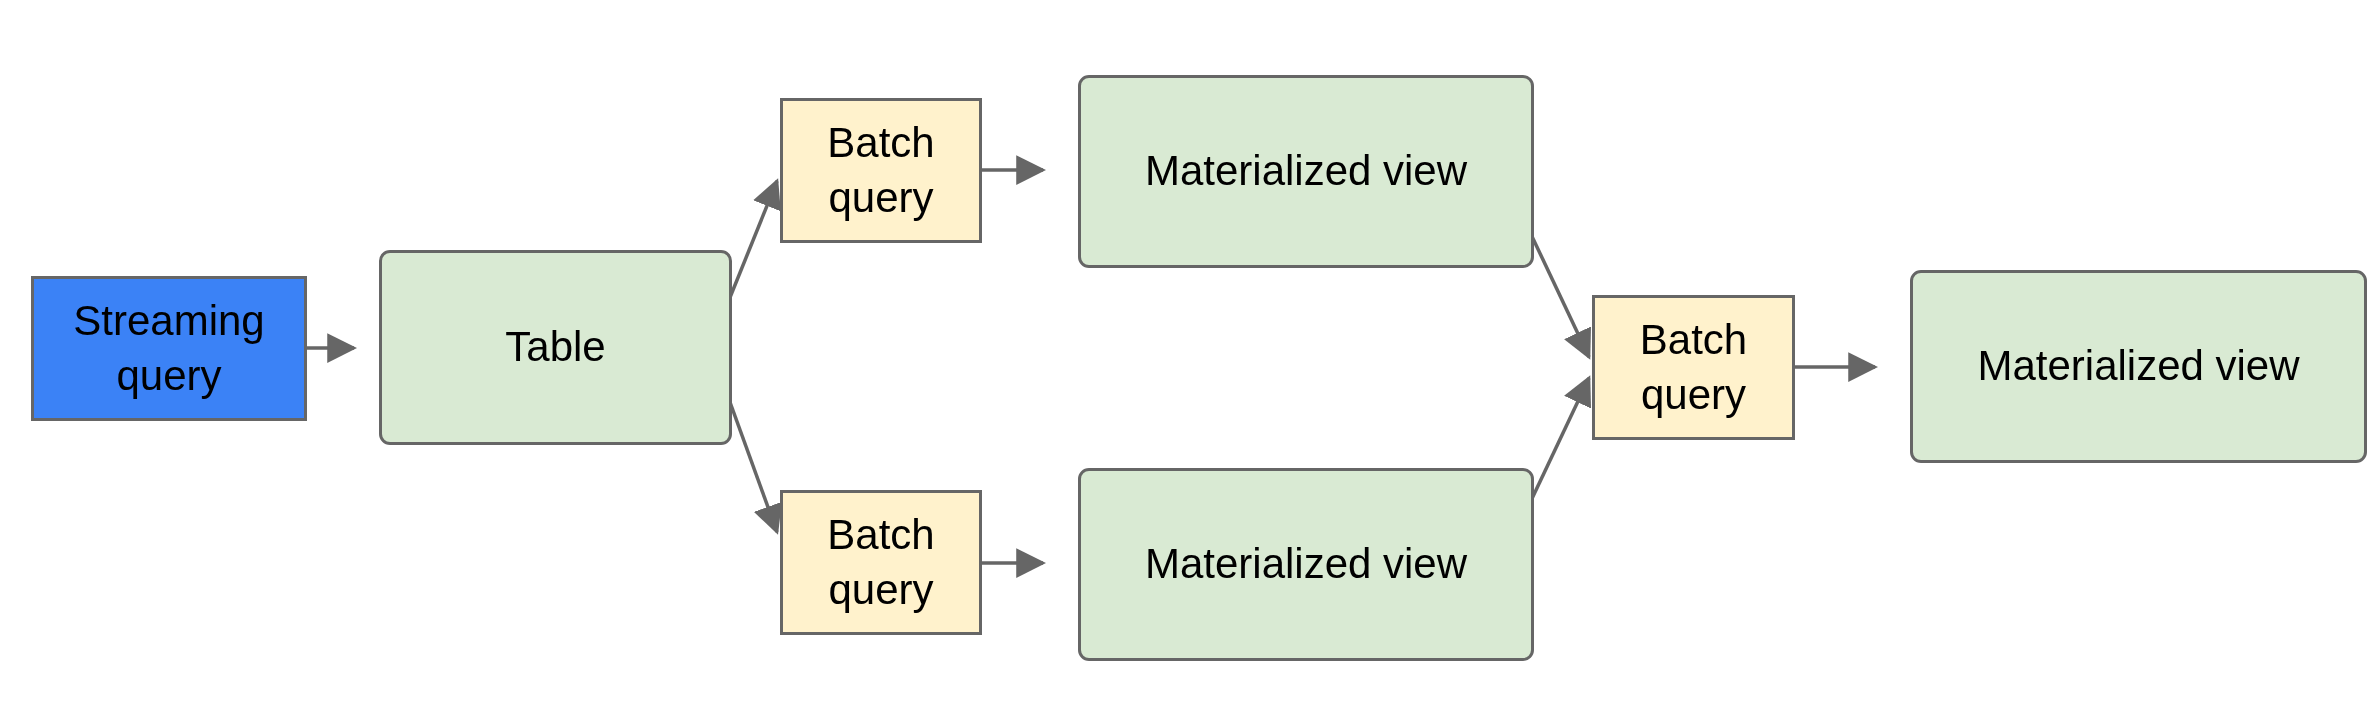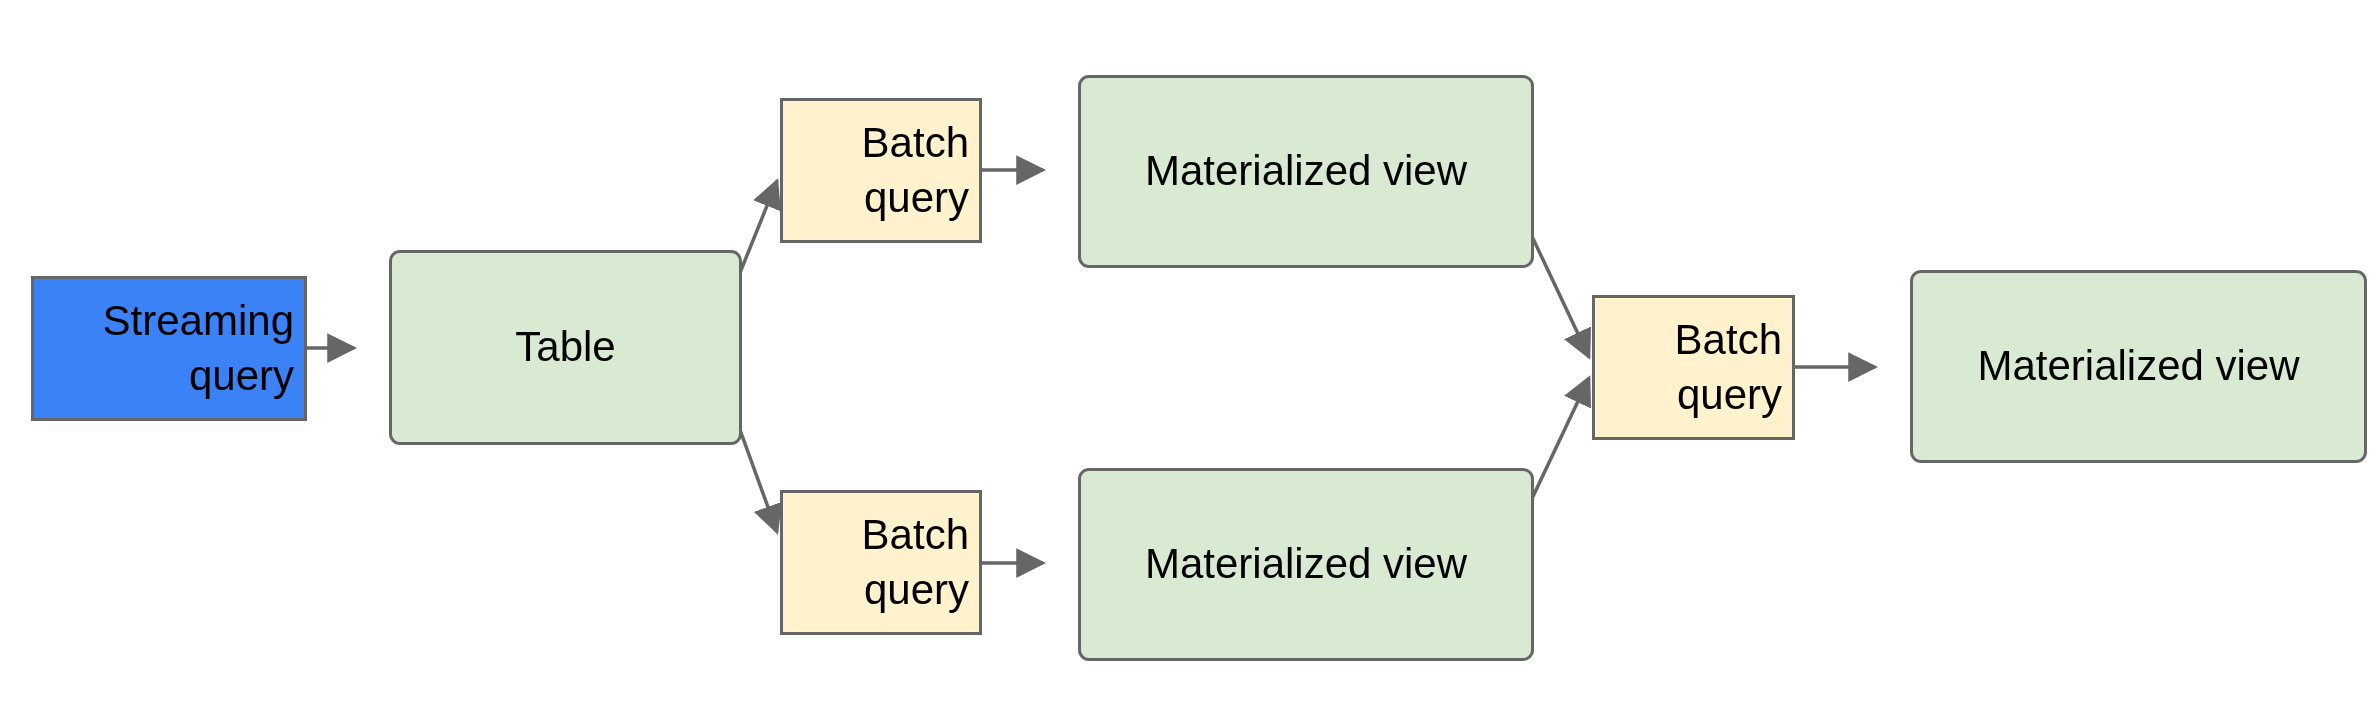--- a/index.html
+++ b/index.html
@@ -31,21 +31,21 @@
     justify-content: center;
     text-align: center;
     font-size: 42px;
     line-height: 1.3;
     color: #000000;
     border: 3px solid #666666;
     padding: 4px 10px;
   }
   .node.rect { border-radius: 0; }
   .node.rounded { border-radius: 11px; margin-left: 32px; }
-  .node.yellow { background: #fff2cc; text-align: right; }
+  .node.yellow { background: #fff2cc; }
   .node.green { background: #d9ead3; }
   .node .label { display: block; }
 </style>
 </head>
 <body>
 
 <div id="canvas" style="background: rgb(255, 255, 255);">
     <svg id="edge-layer" viewBox="0 0 2370 720">
       <defs>
         <marker id="arrowhead" viewBox="0 0 10 10" refX="9" refY="5" markerWidth="8.5" markerHeight="8.5" orient="auto-start-reverse">
@@ -57,21 +57,21 @@
       <line x1="710" y1="347" x2="777" y2="532" stroke="#666666" stroke-width="3.5" marker-end="url(#arrowhead)"></line>
       <line x1="982" y1="170" x2="1043" y2="170" stroke="#666666" stroke-width="3.5" marker-end="url(#arrowhead)"></line>
       <line x1="982" y1="563" x2="1043" y2="563" stroke="#666666" stroke-width="3.5" marker-end="url(#arrowhead)"></line>
       <line x1="1502" y1="173" x2="1589" y2="357" stroke="#666666" stroke-width="3.5" marker-end="url(#arrowhead)"></line>
       <line x1="1502" y1="562" x2="1589" y2="378" stroke="#666666" stroke-width="3.5" marker-end="url(#arrowhead)"></line>
       <line x1="1795" y1="367" x2="1875" y2="367" stroke="#666666" stroke-width="3.5" marker-end="url(#arrowhead)"></line>
     </svg>
     <div class="node rect yellow" style="left: 31px; top: 276px; width: 276px; height: 145px; border-color: rgb(102, 102, 102); color: rgb(0, 0, 0); background: #3b82f6;">
       <span class="label">Streaming query</span>
     </div>
-    <div class="node rounded green" style="left: 357px; top: 250px; width: 353px; height: 195px; border-color: rgb(102, 102, 102); color: rgb(0, 0, 0); background: rgb(217, 234, 211);">
+    <div class="node rounded green" style="left: 347px; top: 250px; width: 353px; height: 195px; border-color: rgb(102, 102, 102); color: rgb(0, 0, 0); background: rgb(217, 234, 211);">
       <span class="label">Table</span>
     </div>
     <div class="node rect yellow" style="left: 780px; top: 98px; width: 202px; height: 145px; border-color: rgb(102, 102, 102); color: rgb(0, 0, 0); background: rgb(255, 242, 204);">
       <span class="label">Batch query</span>
     </div>
     <div class="node rounded green" style="left: 1046px; top: 75px; width: 456px; height: 193px; border-color: rgb(102, 102, 102); color: rgb(0, 0, 0); background: rgb(217, 234, 211);">
       <span class="label">Materialized view</span>
     </div>
     <div class="node rect yellow" style="left: 780px; top: 490px; width: 202px; height: 145px; border-color: rgb(102, 102, 102); color: rgb(0, 0, 0); background: rgb(255, 242, 204);">
       <span class="label">Batch query</span>

